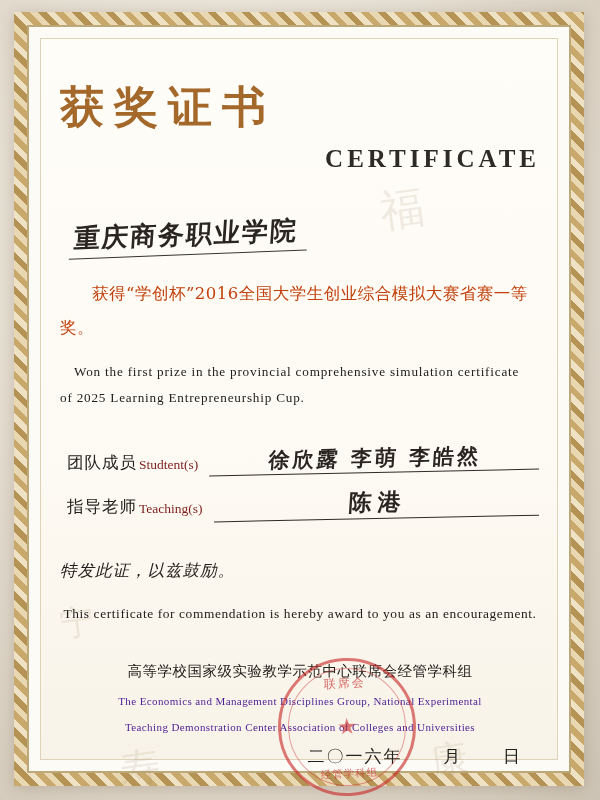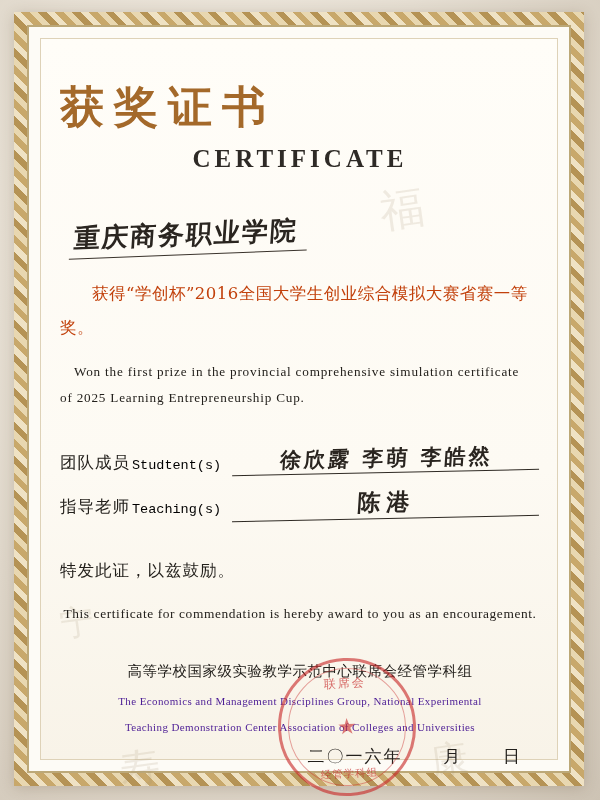--- a/index.html
+++ b/index.html
@@ -84,21 +84,21 @@
     text-align: left;
     font-family: "DejaVu Serif", serif;
     font-size: 44px;
     letter-spacing: 10px;
     color: #a4692a;
     font-weight: bold;
     margin-top: 22px;
     text-shadow: 0 1px 0 rgba(255,255,255,0.6);
   }
   .title-en {
-    text-align: center;
+    text-align: right;
     font-family: "Liberation Serif", serif;
     font-size: 25px;
     letter-spacing: 4px;
     color: #2e2a26;
     font-weight: bold;
     margin-top: 8px;
   }
 
   .recipient-wrap {
     margin-top: 44px;
@@ -132,37 +132,38 @@
     font-family: "Liberation Serif", serif;
     font-size: 13.2px;
     line-height: 2.0;
     color: #23201c;
     letter-spacing: 0.8px;
     text-indent: 14px;
   }
 
   .fields {
     margin-top: 34px;
+    margin-left: 7px;
   }
   .field-row {
     display: flex;
     align-items: flex-end;
     margin-bottom: 14px;
   }
   .field-label-cn {
     font-family: "DejaVu Serif", serif;
     font-size: 16.5px;
     color: #23201c;
     letter-spacing: 1px;
     white-space: nowrap;
   }
   .field-label-en {
-    font-family: Liberation Mono, monospace;
+    font-family: Liberation Serif, serif;
     font-size: 13.5px;
-    color: #000000;
+    color: #7f1d1d;
     white-space: nowrap;
     margin-left: 2px;
     padding-bottom: 1px;
   }
   .field-value {
     flex: 1;
     margin-left: 12px;
     border-bottom: 1.4px solid #2f2a24;
     font-family: "DejaVu Serif", serif;
     font-size: 21px;
@@ -178,20 +179,21 @@
     letter-spacing: 6px;
     font-size: 23px;
   }
 
   .closing-cn {
     margin-top: 42px;
     font-family: "DejaVu Serif", serif;
     font-size: 16.5px;
     color: #23201c;
     letter-spacing: 1px;
+    font-style: italic;
   }
   .closing-en {
     margin-top: 24px;
     font-family: "Liberation Serif", serif;
     font-size: 13.4px;
     color: #23201c;
     letter-spacing: 0.6px;
     text-align: center;
   }
 

